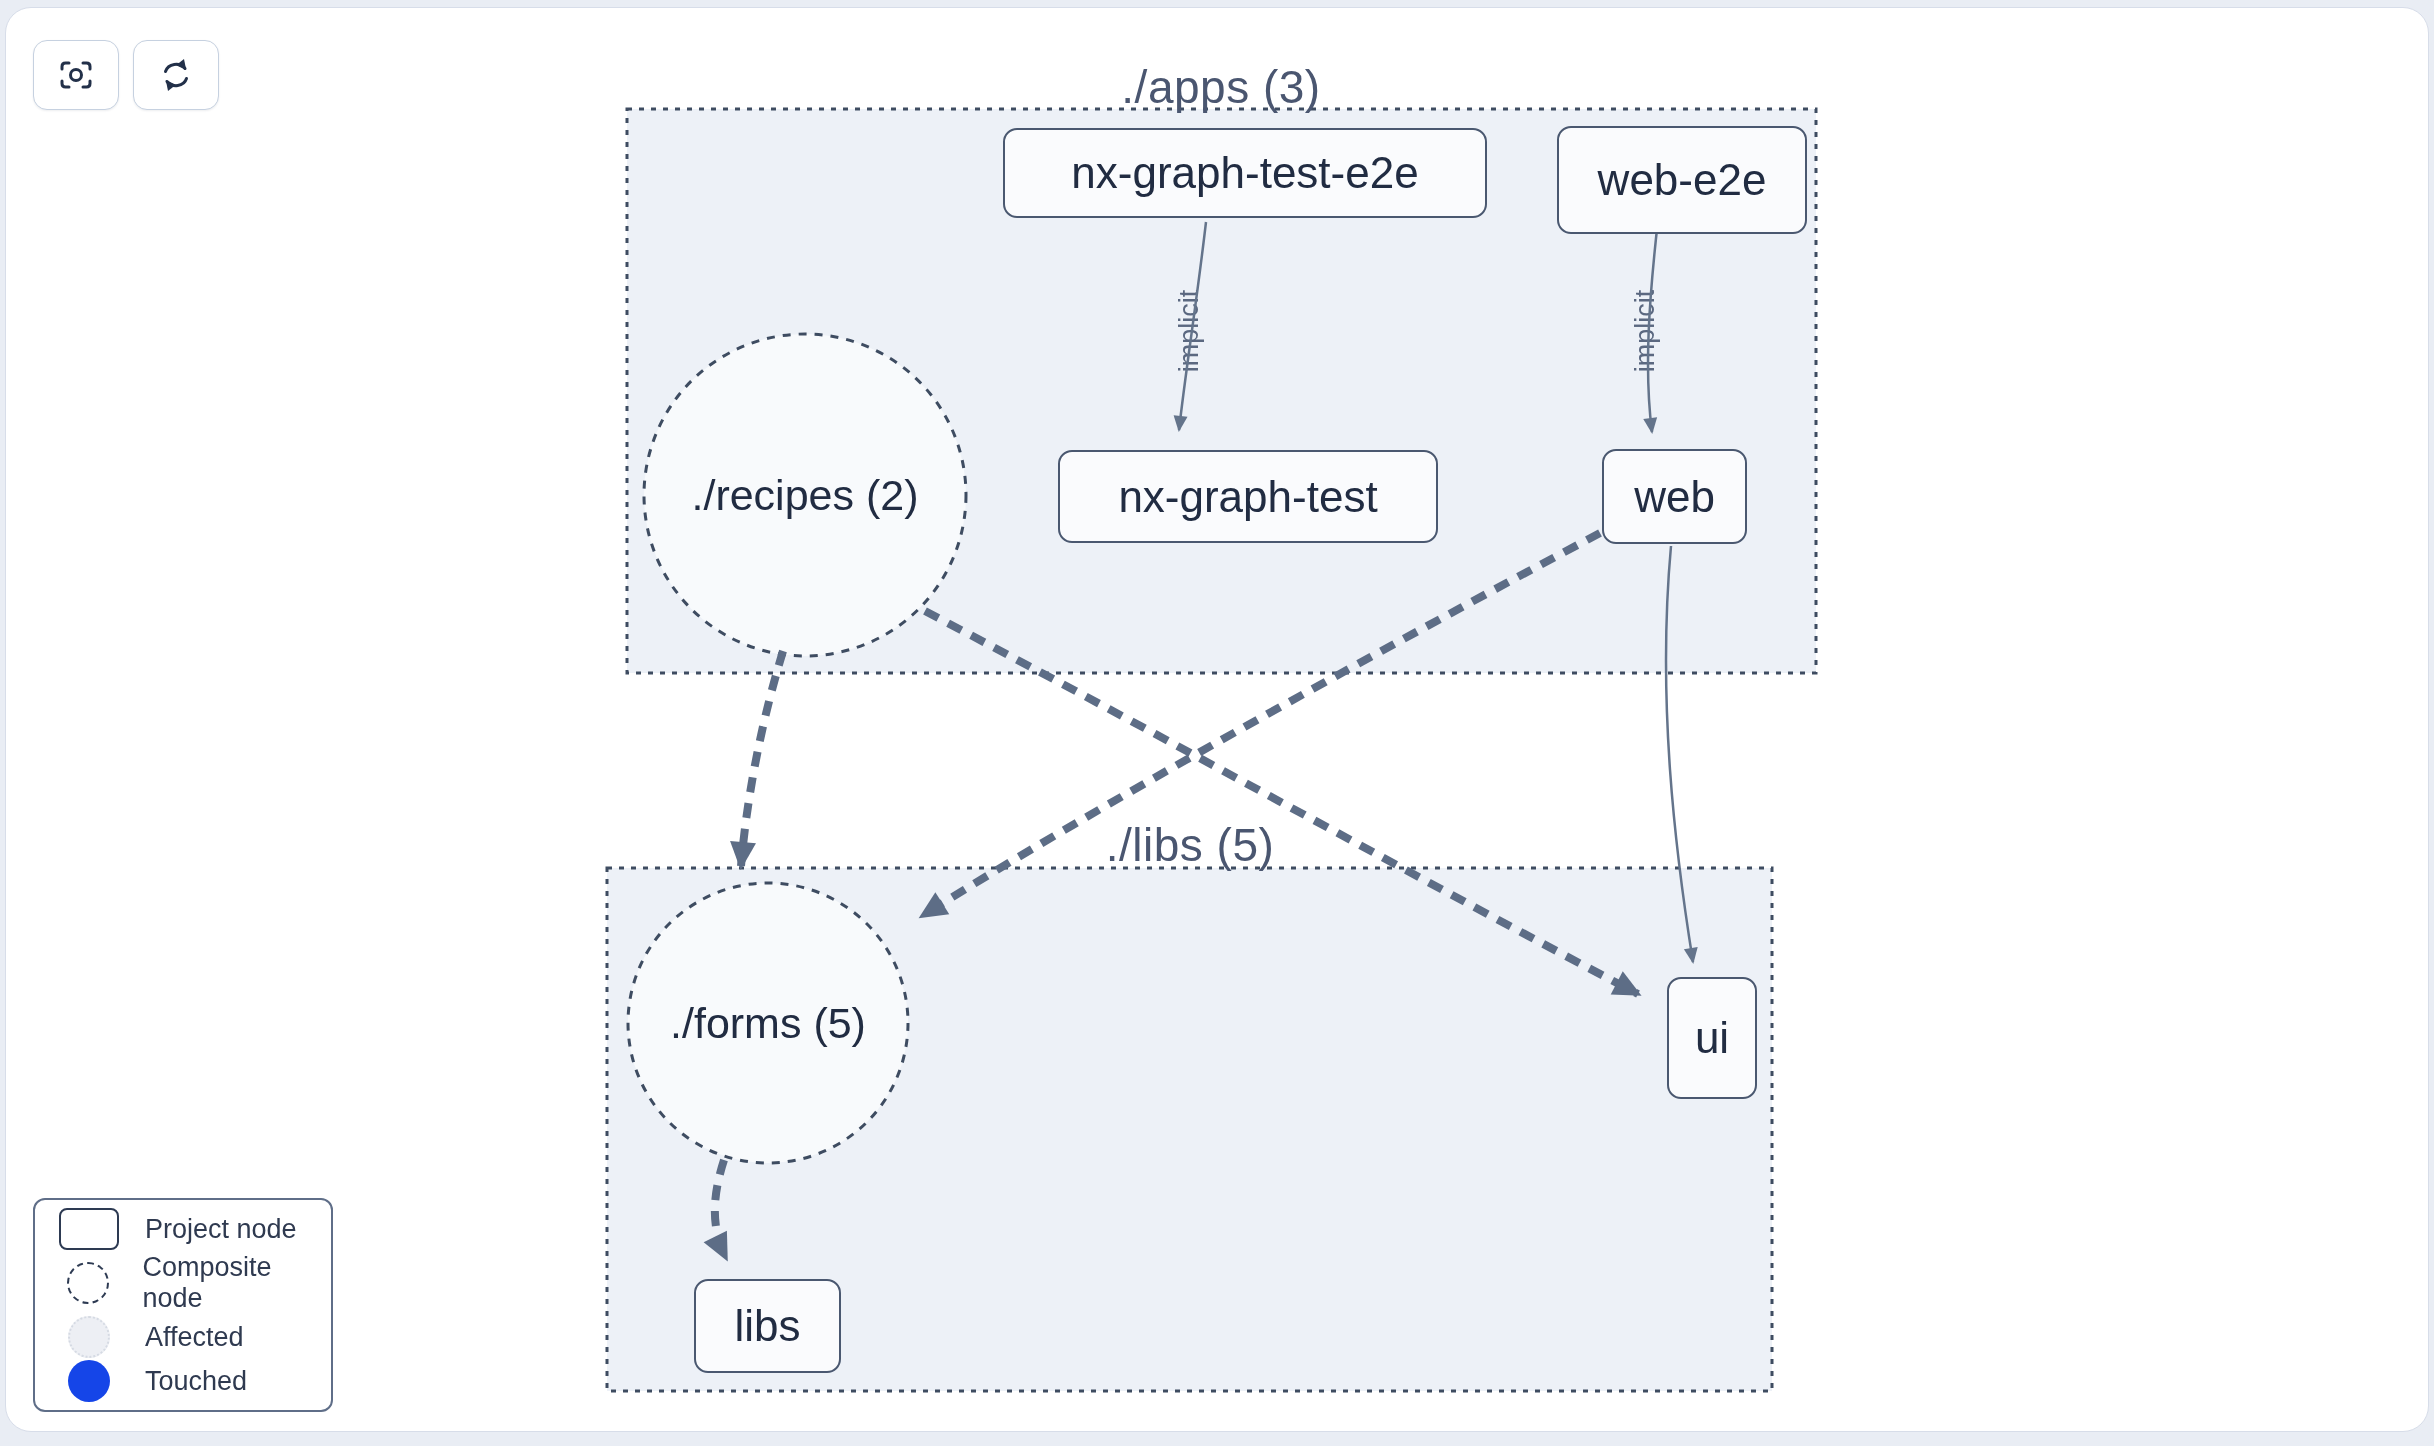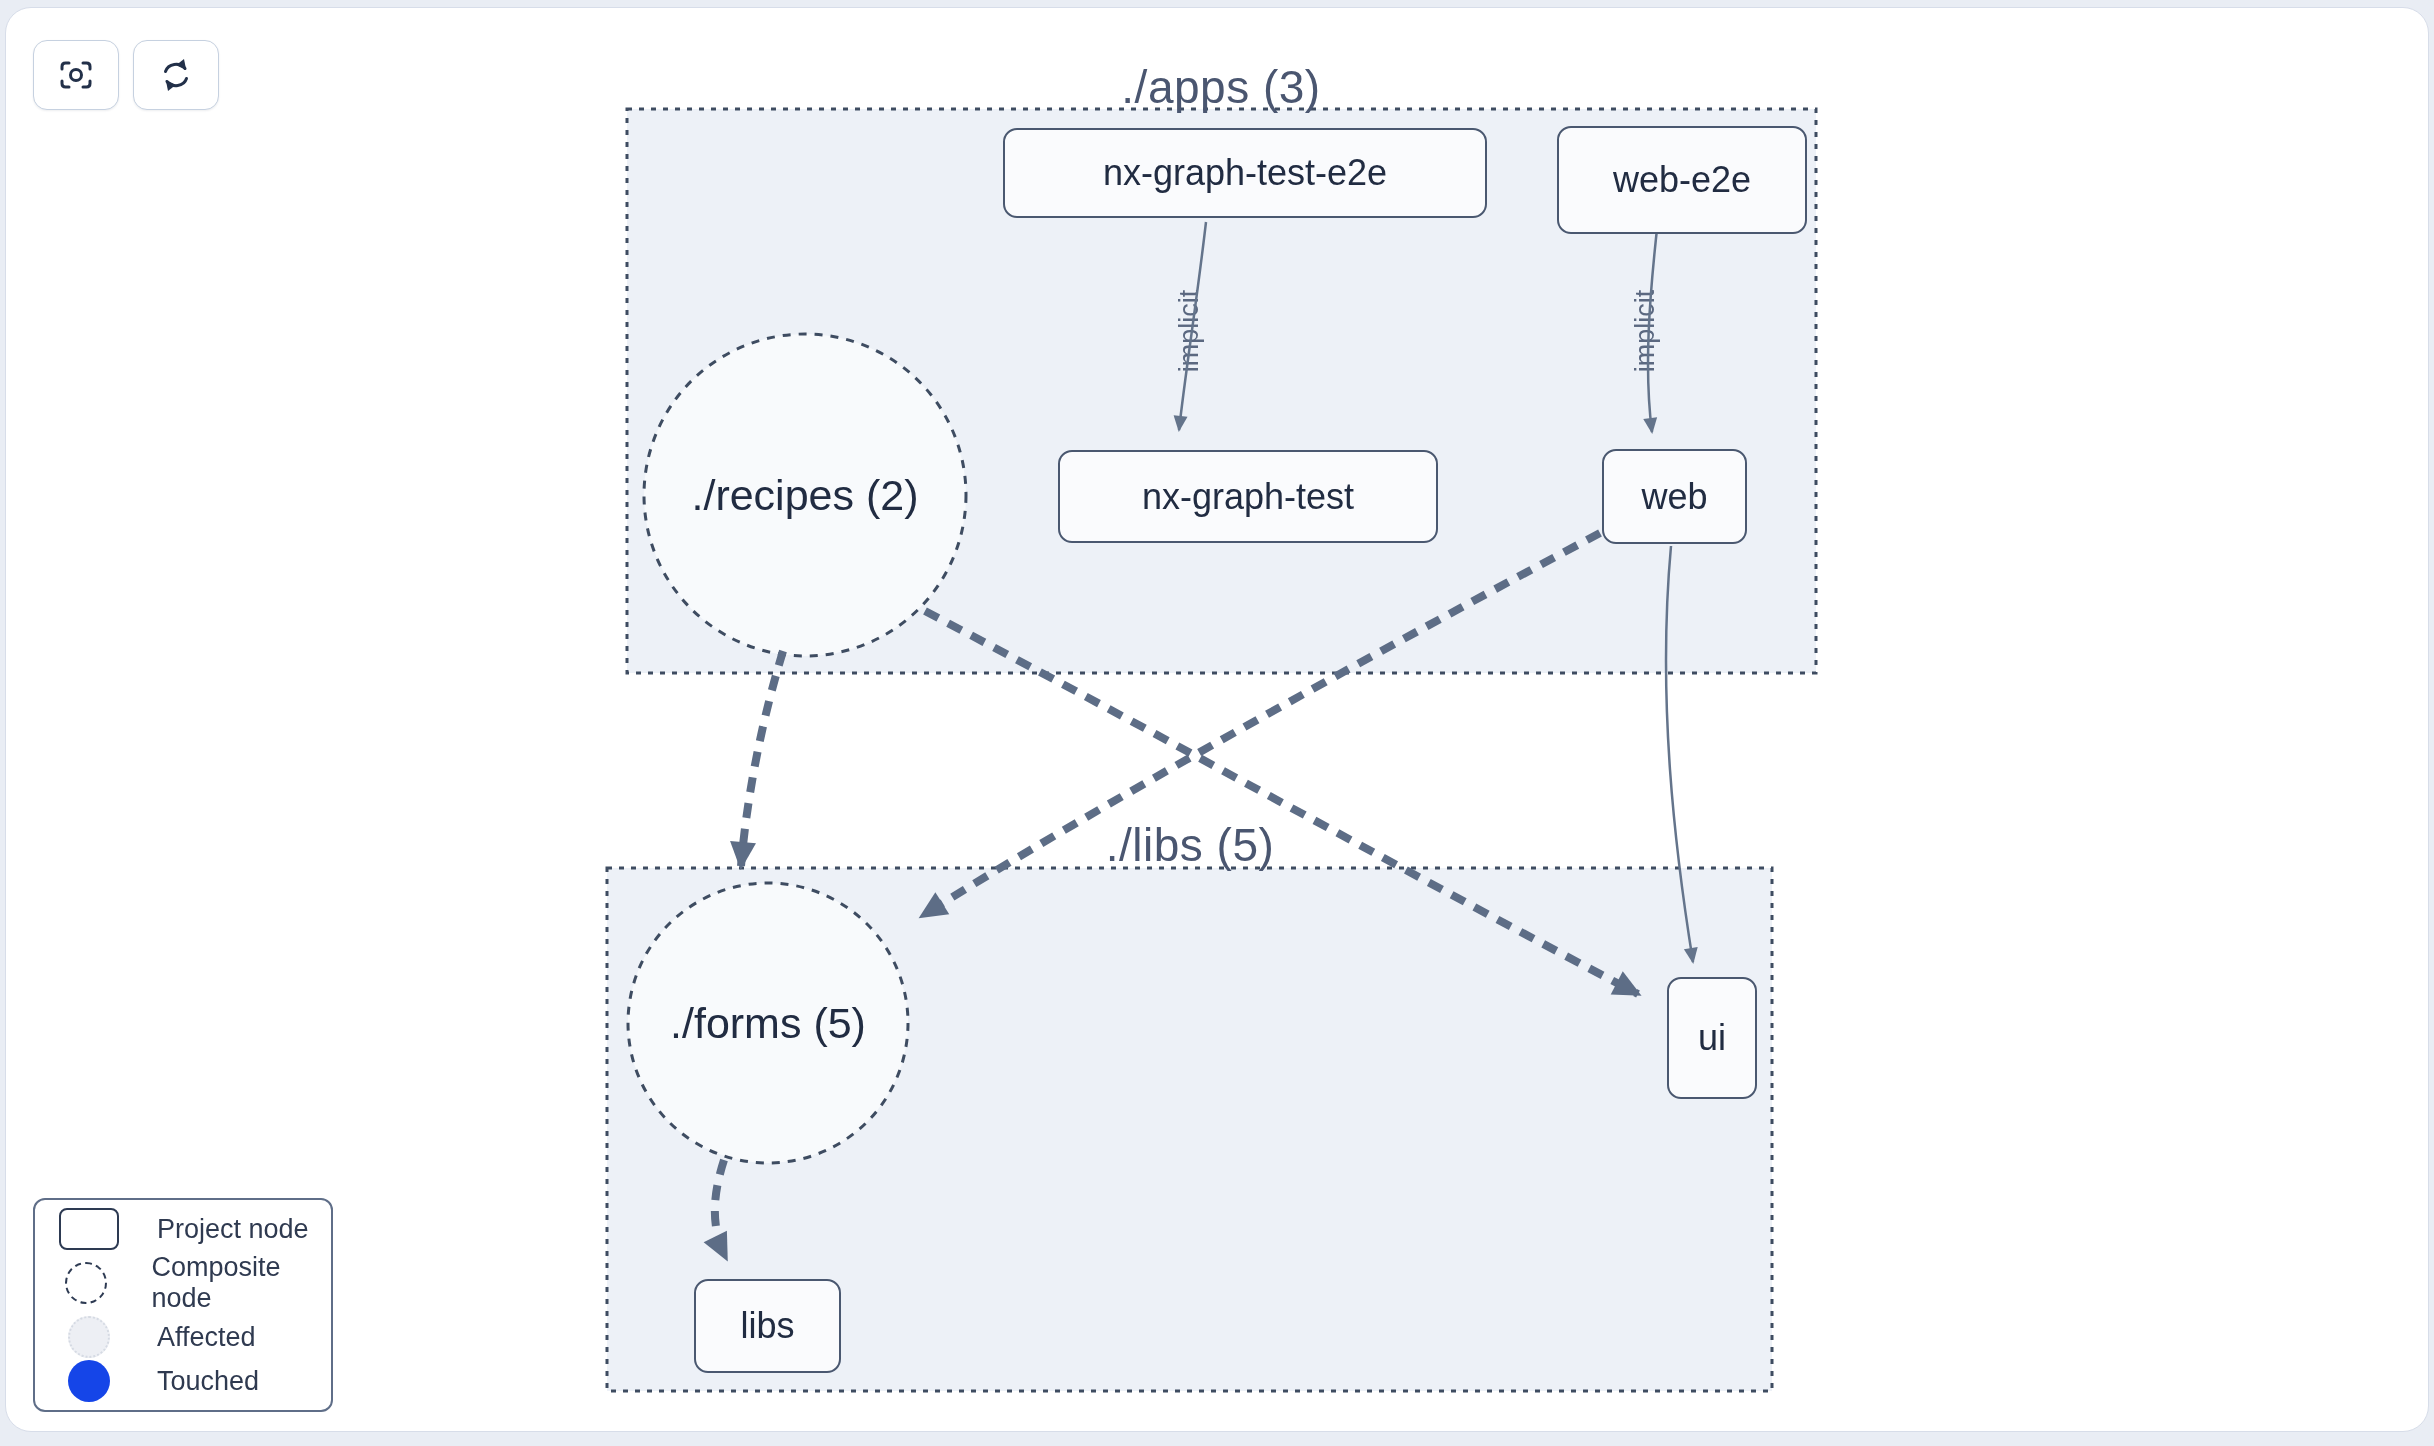--- a/index.html
+++ b/index.html
@@ -14,31 +14,31 @@
           border-radius:14px;display:flex;align-items:center;justify-content:center;
           box-shadow:0 1px 2px rgba(30,41,59,.08);cursor:pointer;}
 
   
   .grp-title{position:absolute;color:#4a5670;font-size:46px;letter-spacing:.5px;
              transform:translateX(-50%);white-space:nowrap;}
 
   
   .pnode{position:absolute;display:flex;align-items:center;justify-content:center;
          background:#fafbfd;border:2px solid #4a5870;border-radius:14px;
-         color:#212c42;font-size:36px;white-space:nowrap;box-sizing:border-box;}
+         color:#212c42;font-size:44px;white-space:nowrap;box-sizing:border-box;}
 
   
   .cnode-label{position:absolute;transform:translate(-50%,-50%);color:#212c42;
                font-size:43px;white-space:nowrap;}
 
   
   .legend{position:absolute;left:33px;top:1198px;width:300px;height:214px;background:#ffffff;
           border:2px solid #5f6e88;border-radius:12px;box-sizing:border-box;
           display:flex;flex-direction:column;justify-content:space-evenly;padding:6px 0;}
-  .legend-row{display:flex;align-items:center;gap:36px;padding-left:22px;}
+  .legend-row{display:flex;align-items:center;gap:24px;padding-left:22px;}
   .legend-swatch{width:64px;display:flex;justify-content:center;}
   .legend-label{color:#2f3a50;font-size:27px;}
   .sw-project{width:60px;height:42px;border:2.5px solid #2d3a52;border-radius:8px;background:#fff;box-sizing:border-box;}
   .sw-composite{width:42px;height:42px;border:2.5px dashed #2d3a52;border-radius:50%;background:#fff;box-sizing:border-box;}
   .sw-affected{width:42px;height:42px;border:2px dotted #d5dae3;border-radius:50%;background:#edeff4;box-sizing:border-box;}
   .sw-touched{width:42px;height:42px;border-radius:50%;background:#1545e8;}
 </style>
 </head>
 <body>
 

